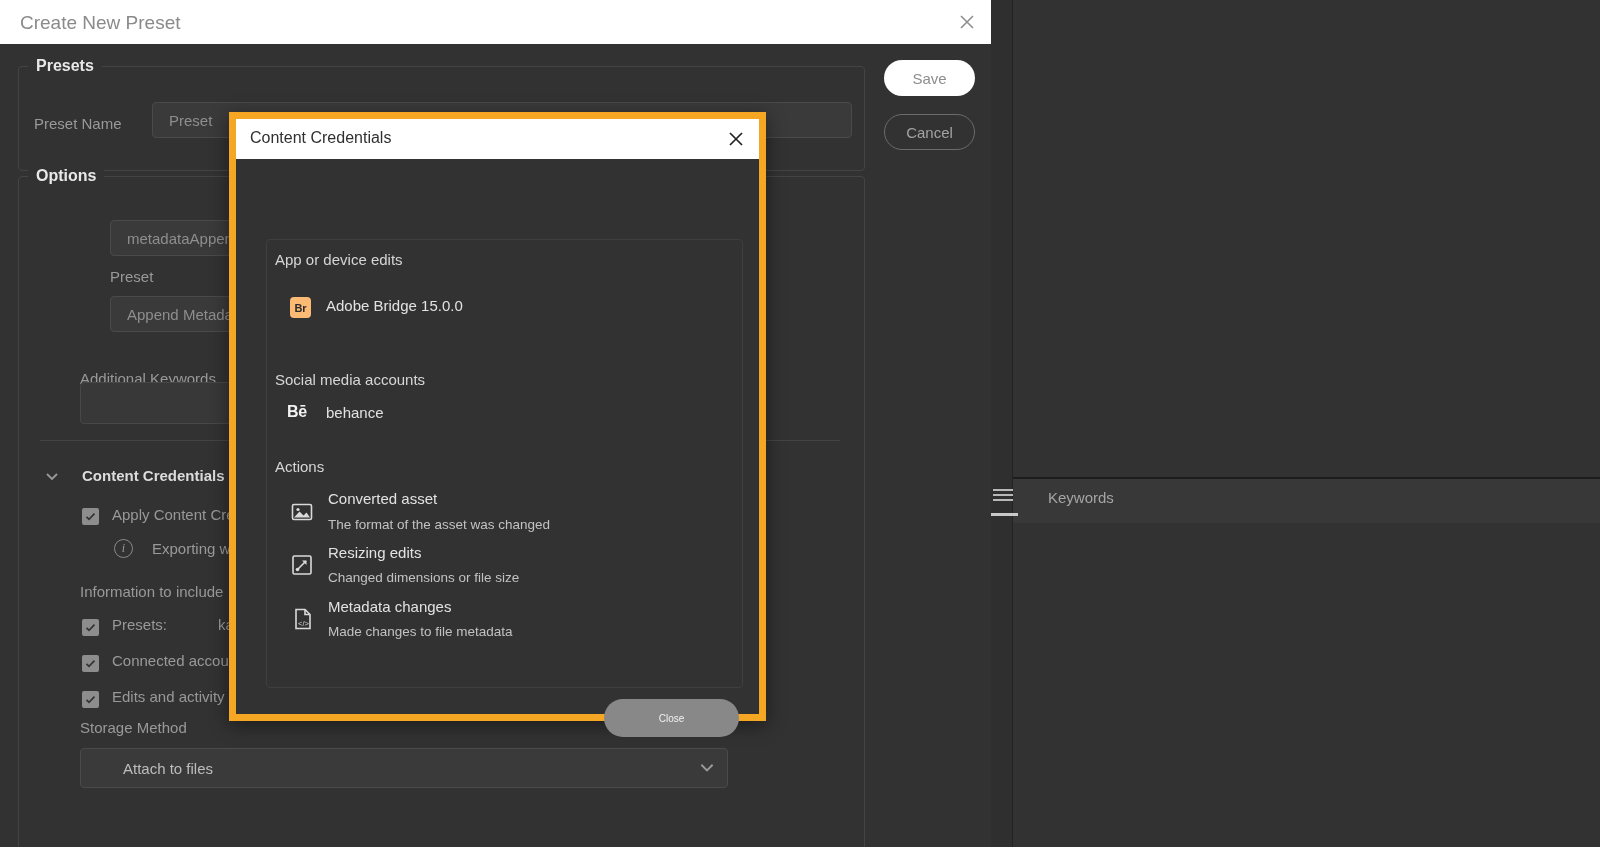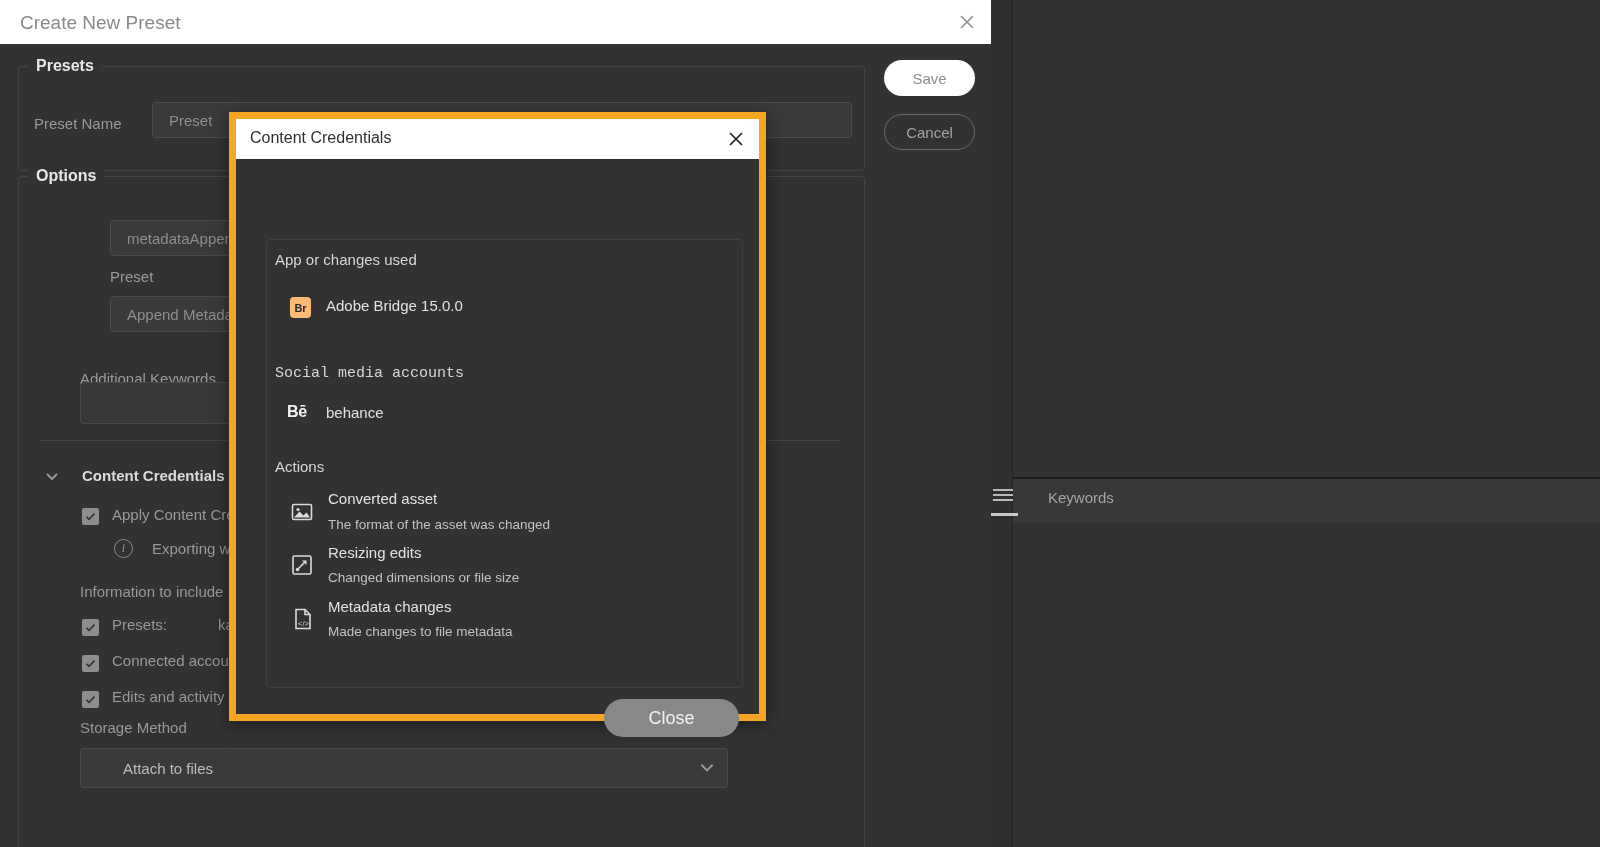--- a/index.html
+++ b/index.html
@@ -149,21 +149,21 @@
   }
   .be-badge {
     position: absolute; font-size: 16px; font-weight: bold; color: #f2f2f2;
     letter-spacing: -.3px;
   }
   .act-icon { position: absolute; width: 24px; height: 24px; color: #dadada; }
   .act-icon svg { display: block; }
 
   .cc-close-btn {
     position: absolute; left: 368px; top: 540px; width: 135px; height: 38px;
-    background: #888888; color: #f2f2f2; border-radius: 19px; font-size: 18px;
+    background: #888888; color: #f2f2f2; border-radius: 19px; font-size: 10px;
     display: flex; align-items: center; justify-content: center;
   }
 </style>
 </head>
 <body>
 
 <div id="root">
 
   <div class="app-bg"></div>
   <div class="app-panel-right"></div>
@@ -280,25 +280,25 @@
           <svg width="20" height="20" viewBox="0 0 20 20">
             <path d="M4 4 L16 16 M16 4 L4 16" stroke="currentColor" stroke-width="1.7" fill="none"></path>
           </svg>
         </div>
       </div>
 
       <div class="cc-content">
 
         <div class="cc-panel"></div>
 
-        <div class="cc-h" style="left:39px; top:92px;">App or changes used</div>
+        <div class="cc-h" style="left:39px; top:92px;">App or device edits</div>
         <div class="br-badge" style="left:54px; top:138px;">Br</div>
         <div class="cc-item-title" style="left:90px; top:138px;">Adobe Bridge 15.0.0</div>
 
-        <div class="cc-h" style="left:39px; top:206px;font-family:Liberation Mono, monospace;">Social media accounts</div>
+        <div class="cc-h" style="left:39px; top:212px;">Social media accounts</div>
         <div class="be-badge" style="left:51px; top:244px;">Bē</div>
         <div class="cc-item-title" style="left:90px; top:245px;">behance</div>
 
         <div class="cc-h" style="left:39px; top:299px;">Actions</div>
 
         <div class="act-icon" style="left:54px; top:341px;">
           <svg width="24" height="24" viewBox="0 0 24 24">
             <rect x="2.5" y="4.5" width="19" height="15" rx="1.5" stroke="currentColor" stroke-width="1.6" fill="none"></rect>
             <circle cx="8" cy="9.5" r="1.6" fill="currentColor"></circle>
             <path d="M4 17.5 L9.5 11.5 L13.5 15.5 L16.5 12.5 L20 17.5 Z" fill="currentColor"></path>

